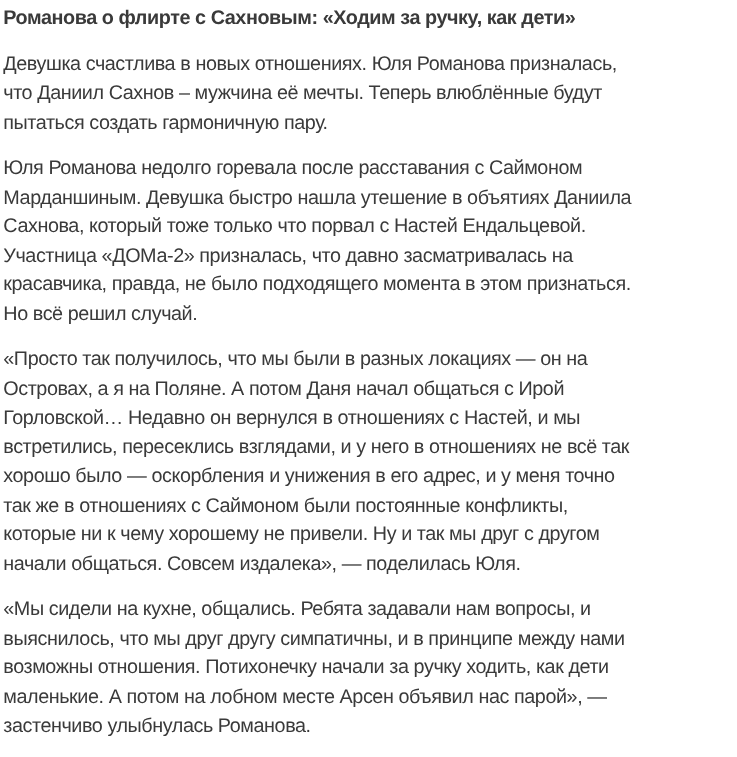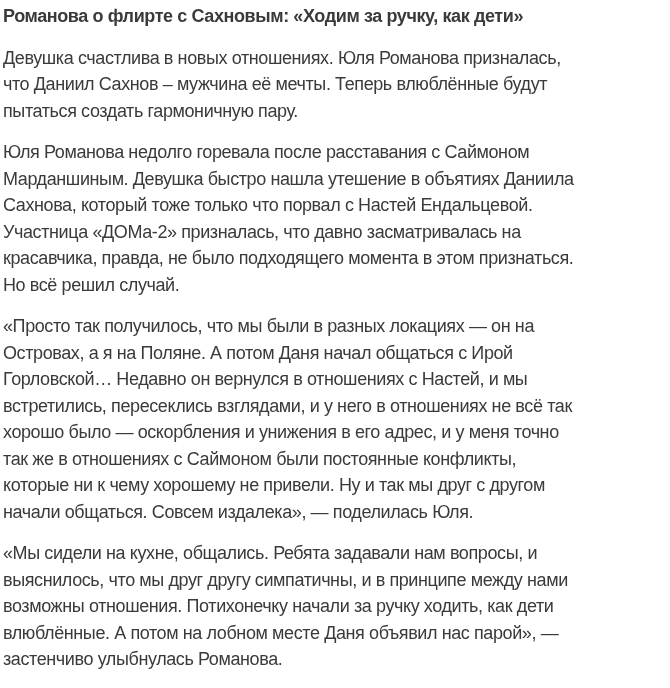--- a/index.html
+++ b/index.html
@@ -42,14 +42,14 @@
 <main class="article">
   <h1 class="article-title">Романова о флирте с Сахновым: «Ходим за ручку, как дети»</h1>
 
   <p>Девушка счастлива в новых отношениях. Юля Романова призналась, что Даниил Сахнов – мужчина её мечты. Теперь влюблённые будут пытаться создать гармоничную пару.</p>
 
   <p>Юля Романова недолго горевала после расставания с Саймоном Марданшиным. Девушка быстро нашла утешение в объятиях Даниила Сахнова, который тоже только что порвал с Настей Ендальцевой. Участница «ДОМа-2» призналась, что давно засматривалась на красавчика, правда, не было подходящего момента в этом признаться. Но всё решил случай.</p>
 
   <p>«Просто так получилось, что мы были в разных локациях — он на Островах, а я на Поляне. А потом Даня начал общаться с Ирой Горловской… Недавно он вернулся в отношениях с Настей, и мы встретились, пересеклись взглядами, и у него в отношениях не всё так хорошо было — оскорбления и унижения в его адрес, и у меня точно так же в отношениях с Саймоном были постоянные конфликты, которые ни к чему хорошему не привели. Ну и так мы друг с другом начали общаться. Совсем издалека», — поделилась Юля.</p>
 
 
-  <p>«Мы сидели на кухне, общались. Ребята задавали нам вопросы, и выяснилось, что мы друг другу симпатичны, и в принципе между нами возможны отношения. Потихонечку начали за ручку ходить, как дети влюблённые. А потом на лобном месте Даня объявил нас парой», — застенчиво улыбнулась Романова.</p>
+  <p>«Мы сидели на кухне, общались. Ребята задавали нам вопросы, и выяснилось, что мы друг другу симпатичны, и в принципе между нами возможны отношения. Потихонечку начали за ручку ходить, как дети маленькие. А потом на лобном месте Арсен объявил нас парой», — застенчиво улыбнулась Романова.</p>
 </main>
 
 </body></html>

